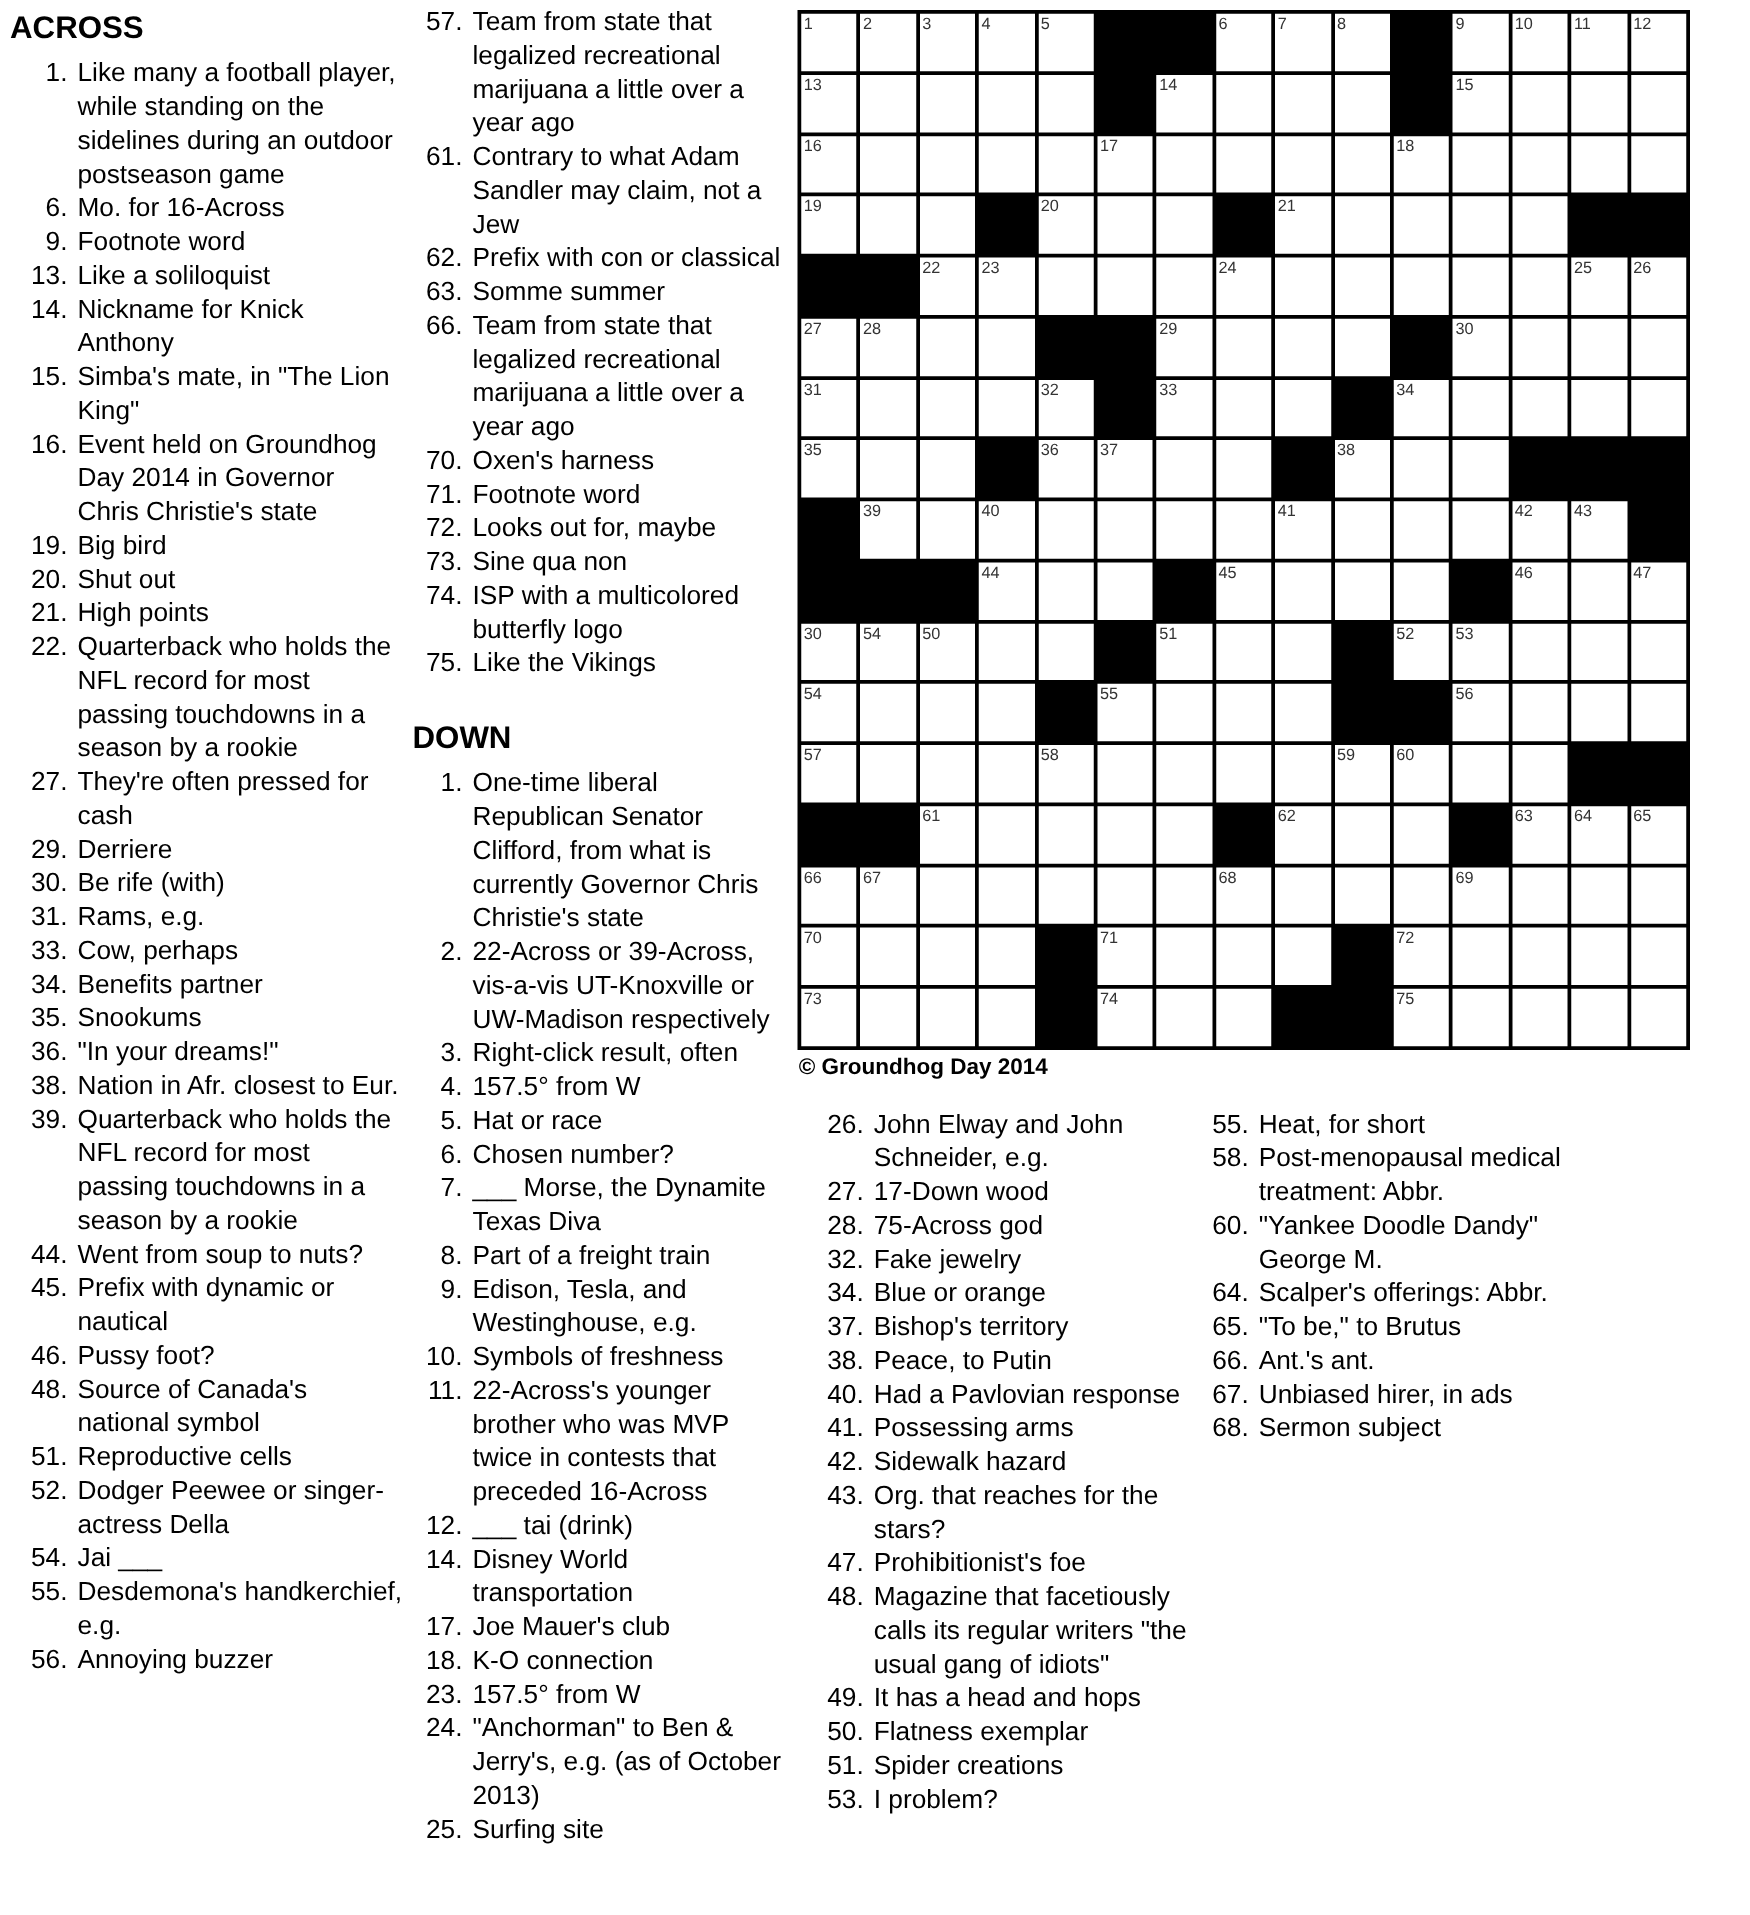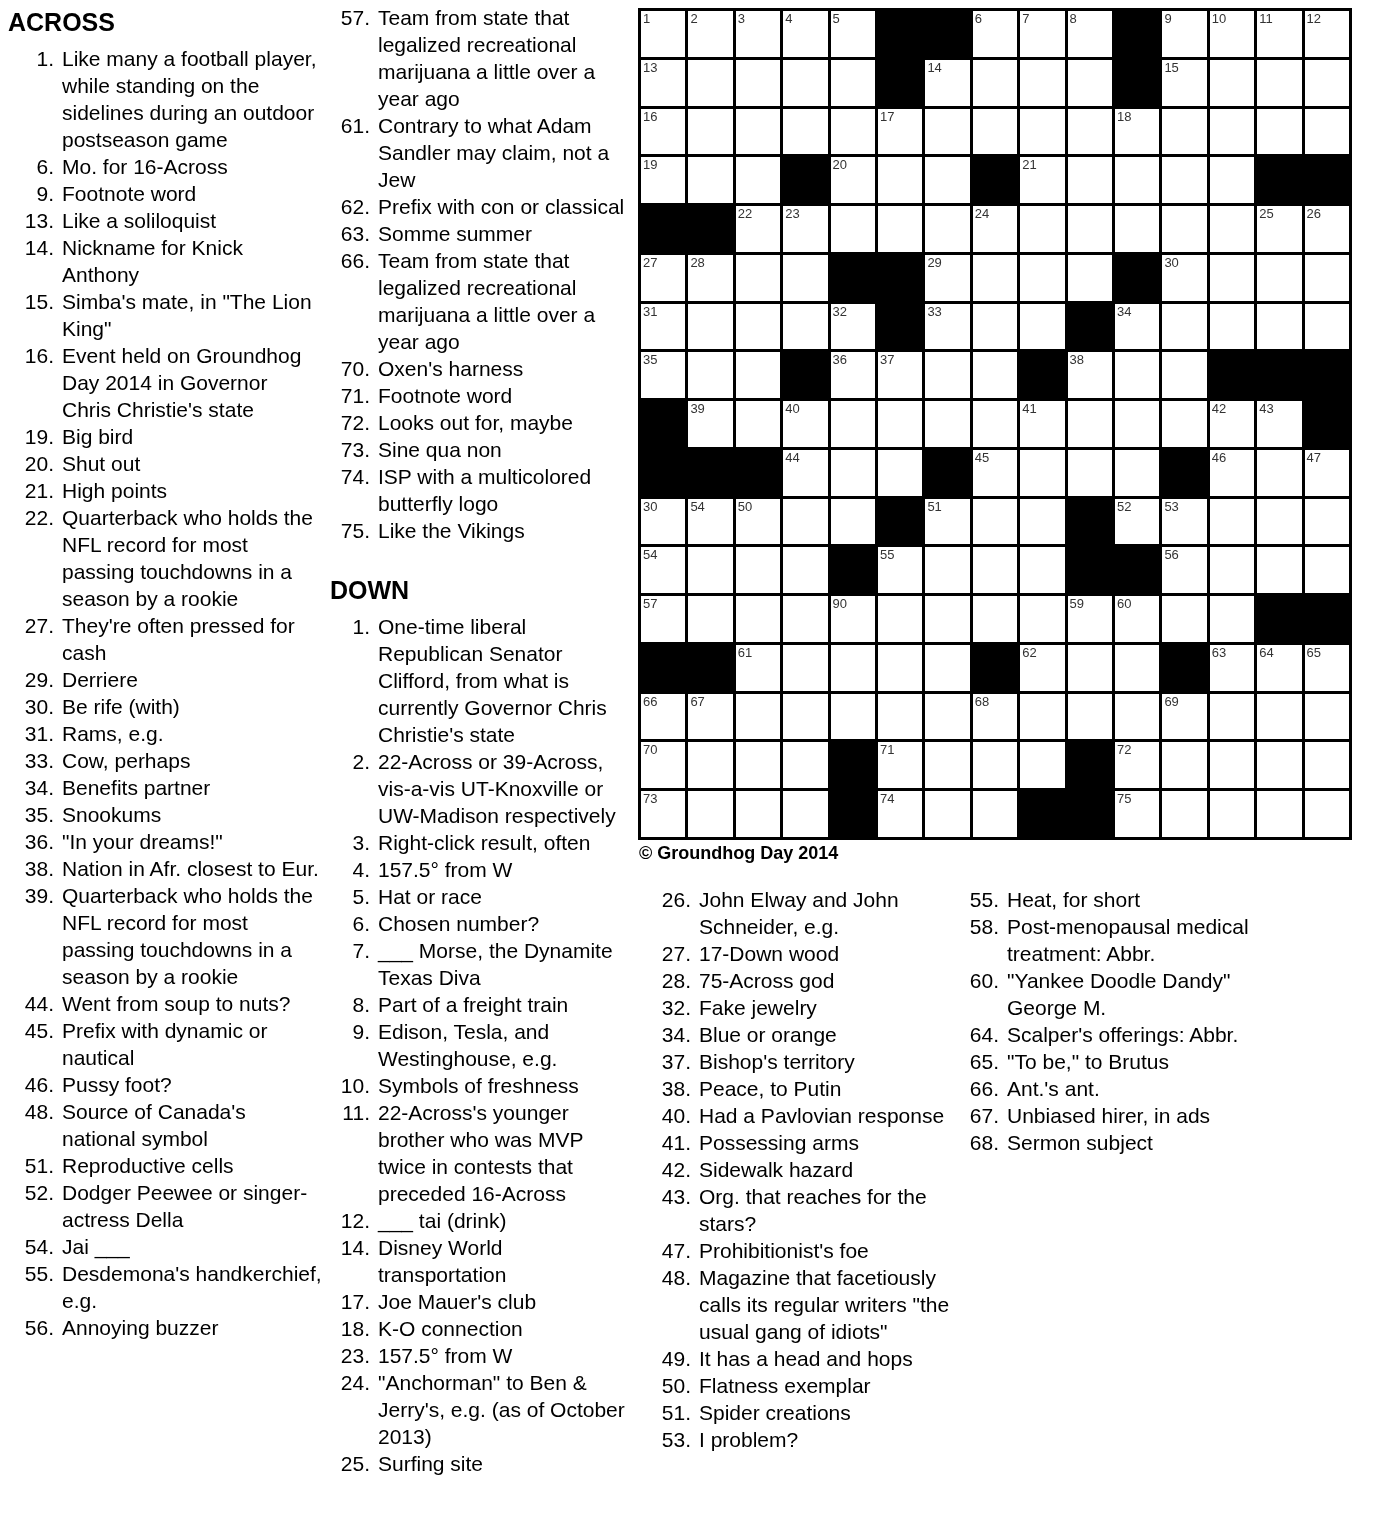--- a/index.html
+++ b/index.html
@@ -578,21 +578,21 @@
     <div class="cell"></div>
     <div class="cell"></div>
     <div class="cell"></div>
     <div class="cell">
       <span class="num">57</span>
     </div>
     <div class="cell"></div>
     <div class="cell"></div>
     <div class="cell"></div>
     <div class="cell">
-      <span class="num">90</span>
+      <span class="num">58</span>
     </div>
     <div class="cell"></div>
     <div class="cell"></div>
     <div class="cell"></div>
     <div class="cell"></div>
     <div class="cell">
       <span class="num">59</span>
     </div>
     <div class="cell">
       <span class="num">60</span>

